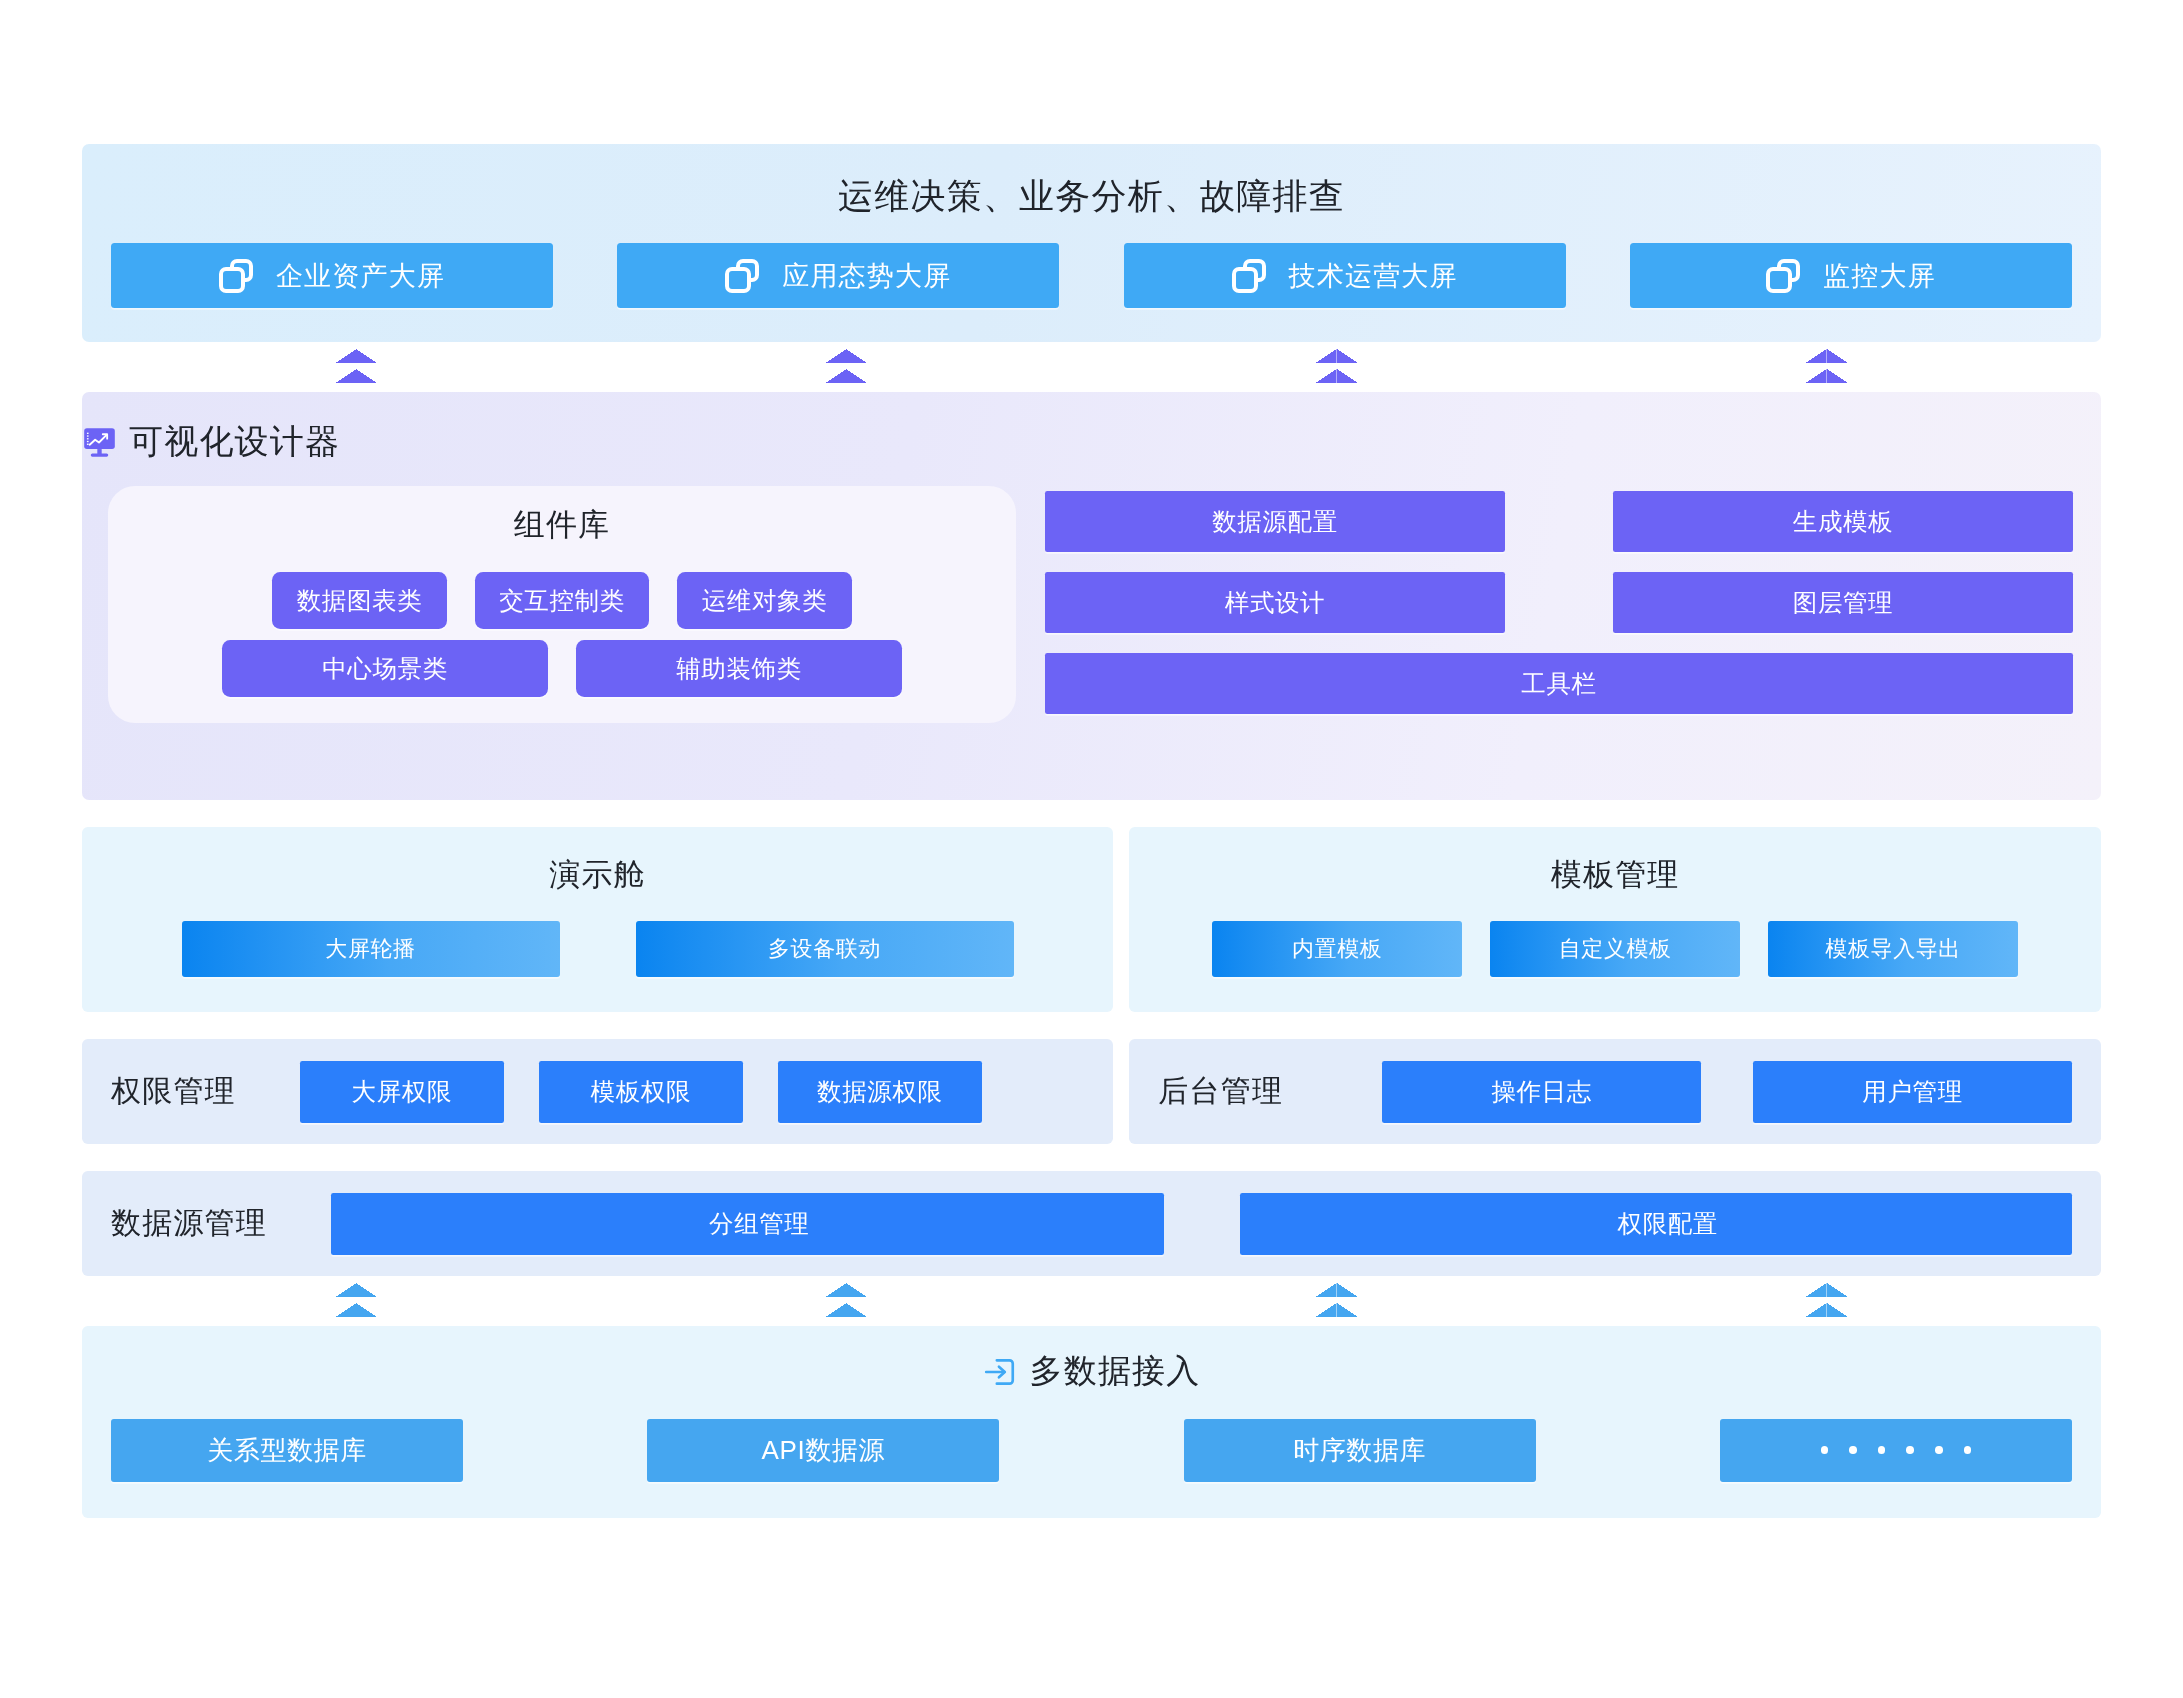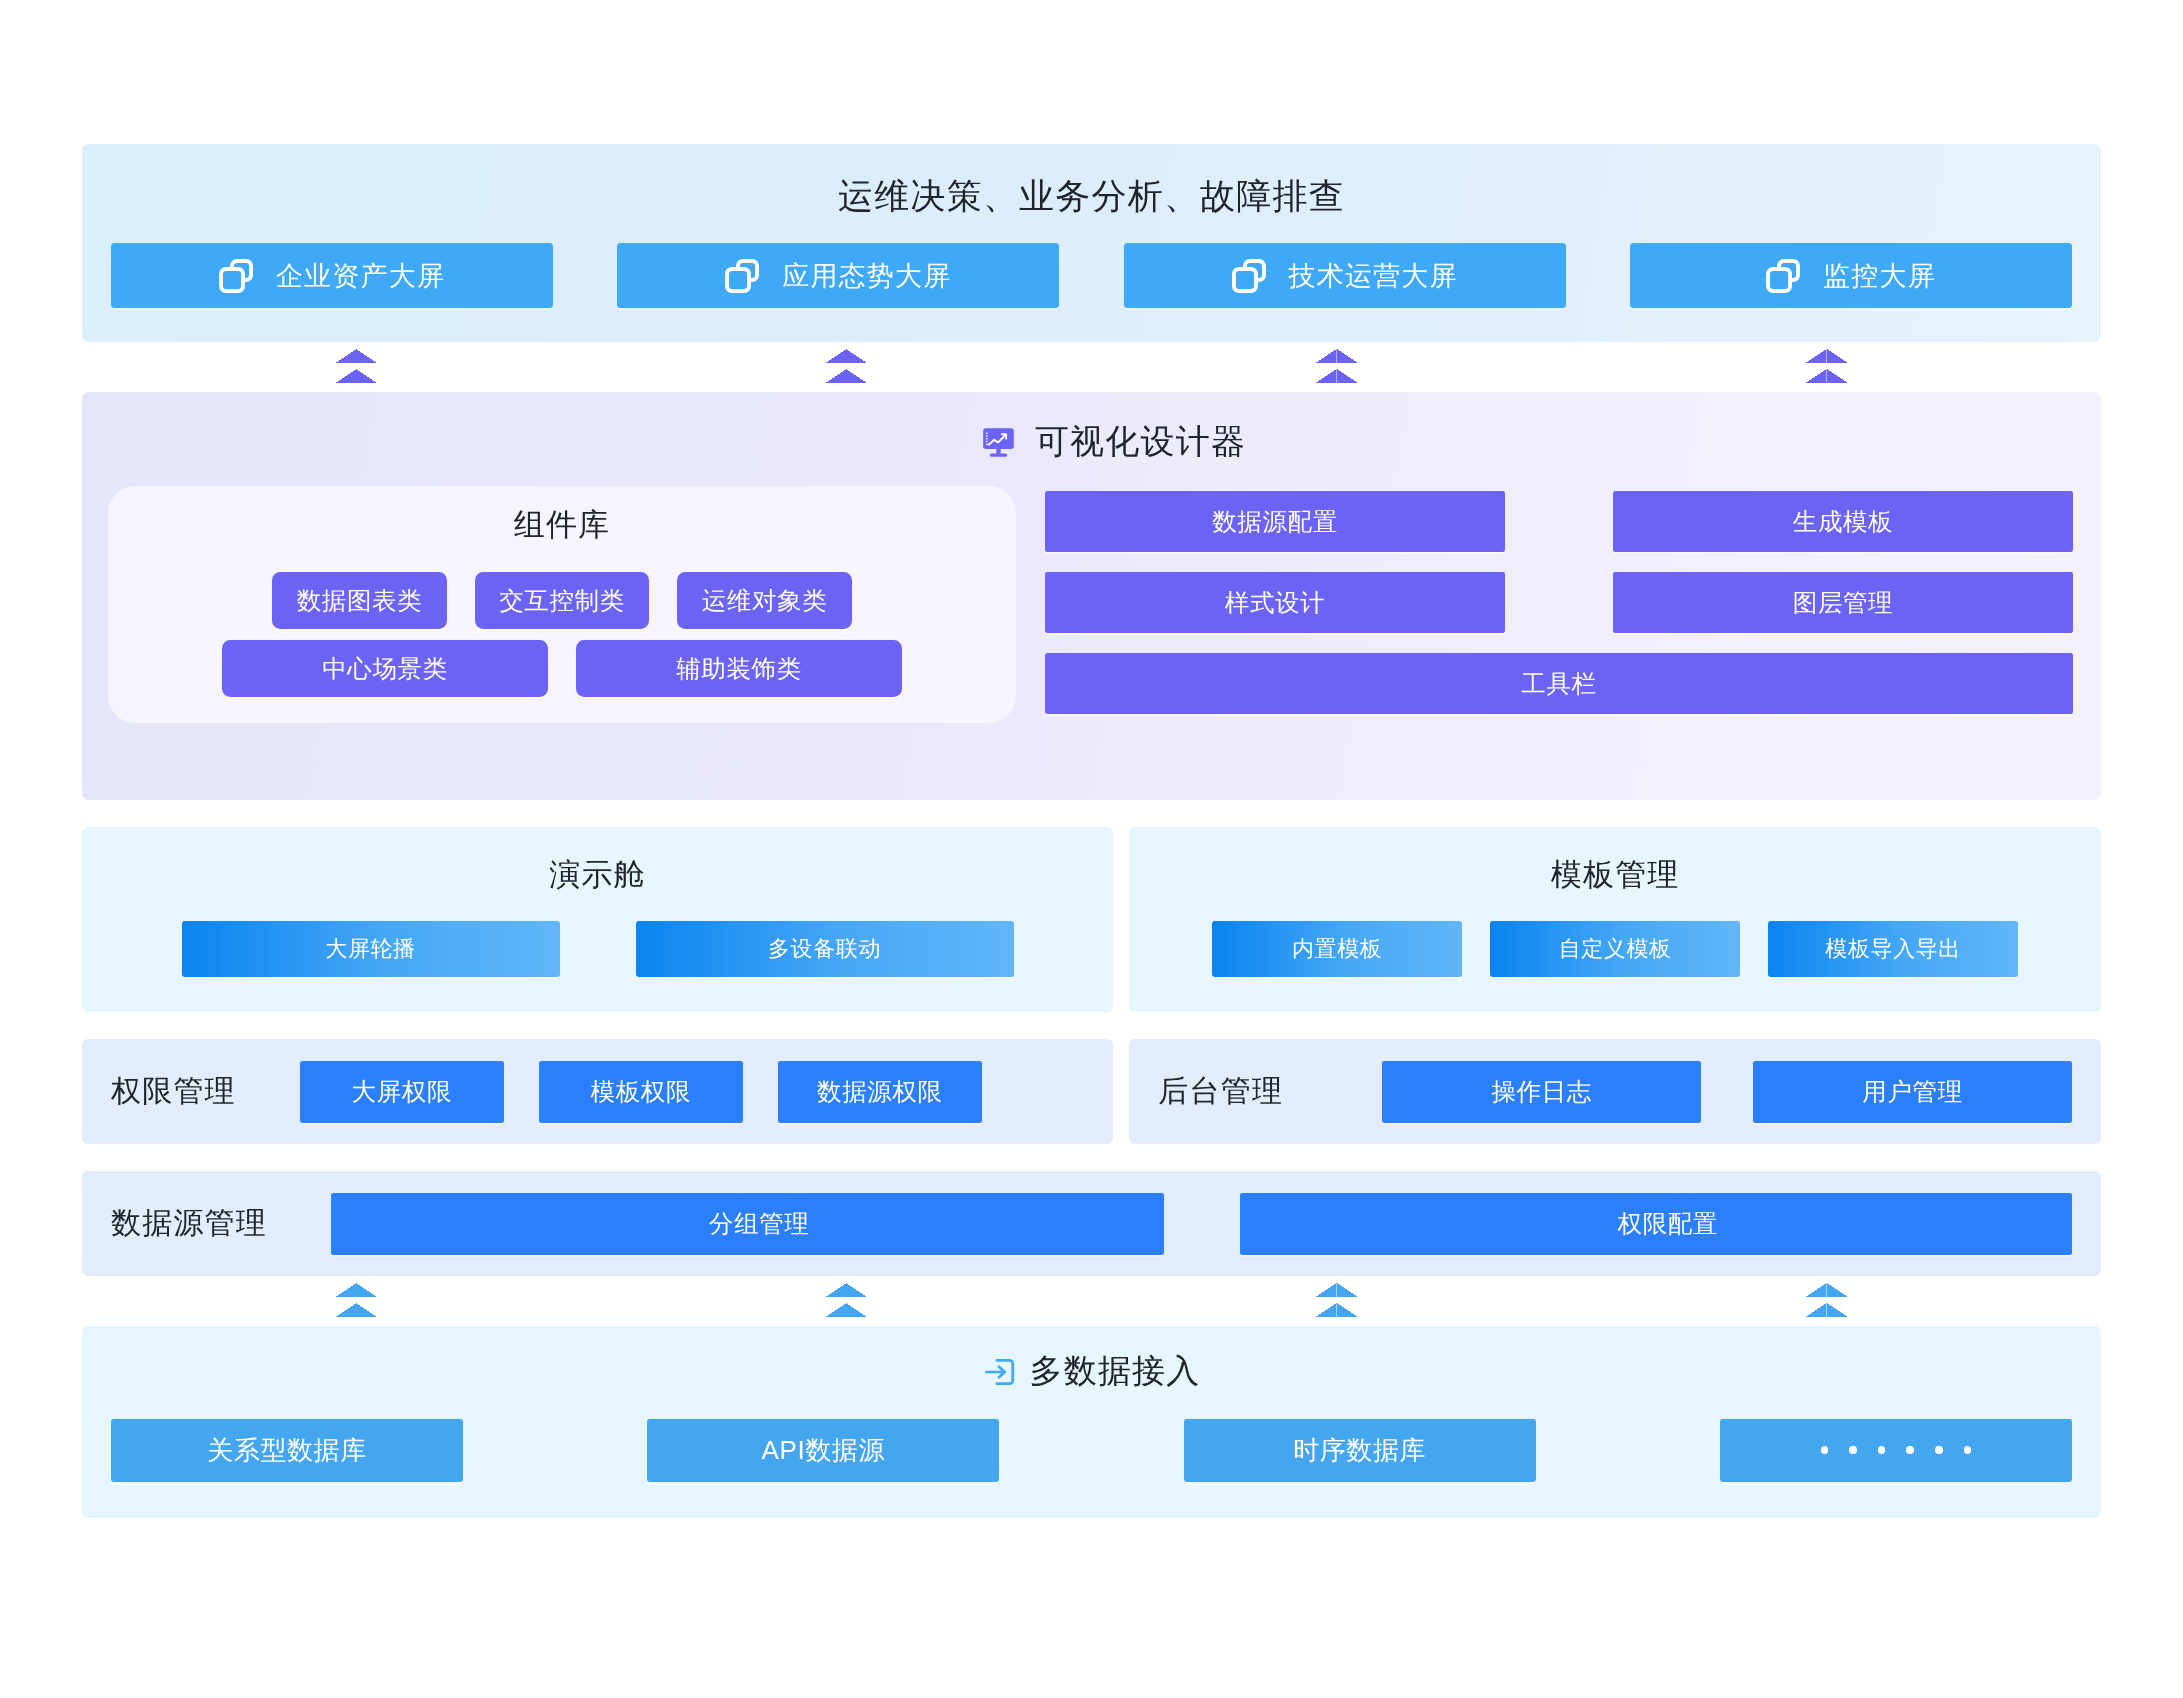--- a/index.html
+++ b/index.html
@@ -111,24 +111,22 @@
   
   .row-designer {
     height: 408px;
     background: linear-gradient(100deg, #e5e5fa 0%, #e9e8fb 40%, #f1effc 72%, #f4f1fa 100%);
     border-radius: 7px;
     position: relative;
   }
   .designer-head {
     display: flex;
     align-items: center;
-    justify-content: center;
-    gap: 19px;
+    gap: 12px;
     padding-top: 27px;
-    padding-left: 44px;
   }
   .designer-head .t {
     font-size: 34px;
     color: #20242b;
     letter-spacing: 1.2px;
   }
   .ico-monitor { width: 35px; height: 35px; flex: none; display:block; }
 
   .designer-body {
     display: flex;

